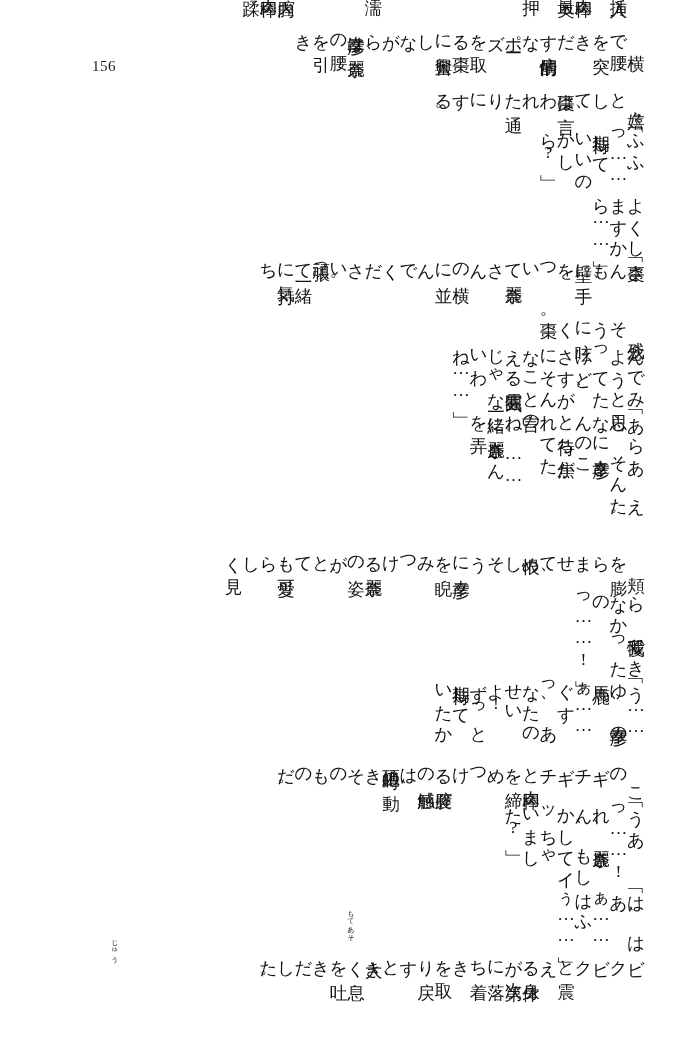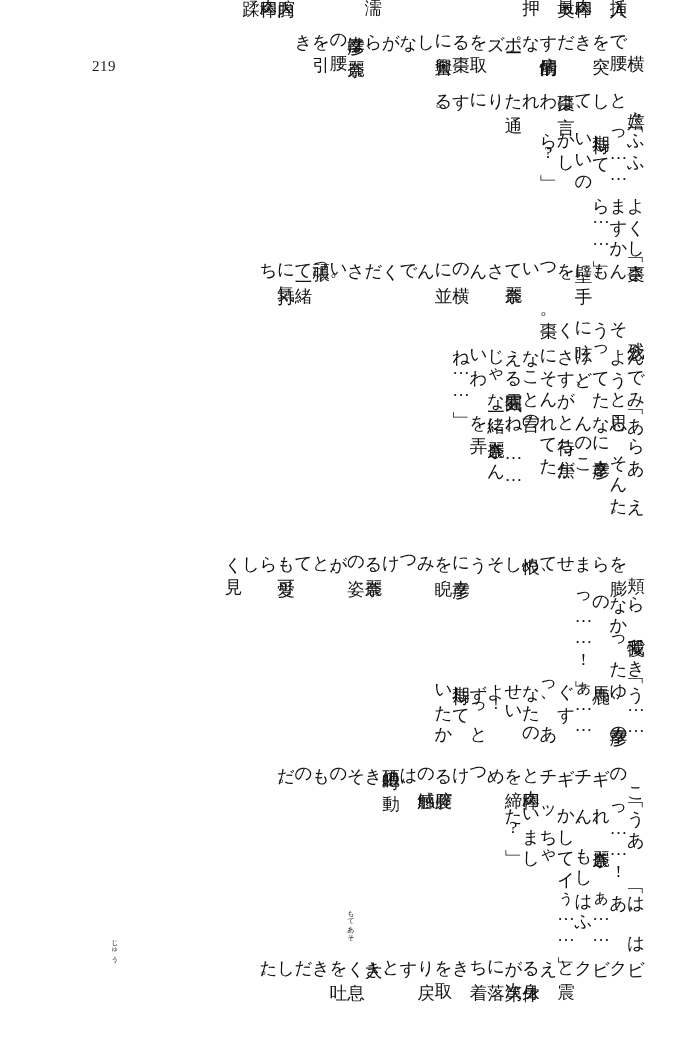--- a/index.html
+++ b/index.html
@@ -73,21 +73,21 @@
     font-family: "Liberation Serif", "DejaVu Serif", serif;
   }
   #ruby-0 { top: 905px; left: 346px; }
   #ruby-1 { top: 935px; left: 110px; }
 </style>
 </head>
 <body>
 
 <div class="page">
 
-  <div class="page-number">219</div>
+  <div class="page-number">156</div>
 
   <div class="text-block">
     <div class="col">ビクビクと震える身体が次第に落ち着きを取り戻すと、大きく息を吐きだした。</div>
     <div class="col">「は、はあぁ……はふぅ……」</div>
     <div class="col">「うあっ……!　れ、麗奈さん、もしかしてイッちゃいました?」</div>
     <div class="col indent">　このギチギチと肉棒を締めつける膣襞の感触は、絶頂時の動きそのものだ。</div>
     <div class="col">「う……ゆ、幸彦の馬鹿ぁ……ぐすっ、あなたのせいよ!　ずっと期待していたか</div>
     <div class="col">ら、我慢できなかったのっ……!」</div>
     <div class="col indent">　頬を膨らませて、恨めしそうに幸彦を睨みつける麗奈の姿が、とても可愛らしく見</div>
     <div class="col">えた。</div>

